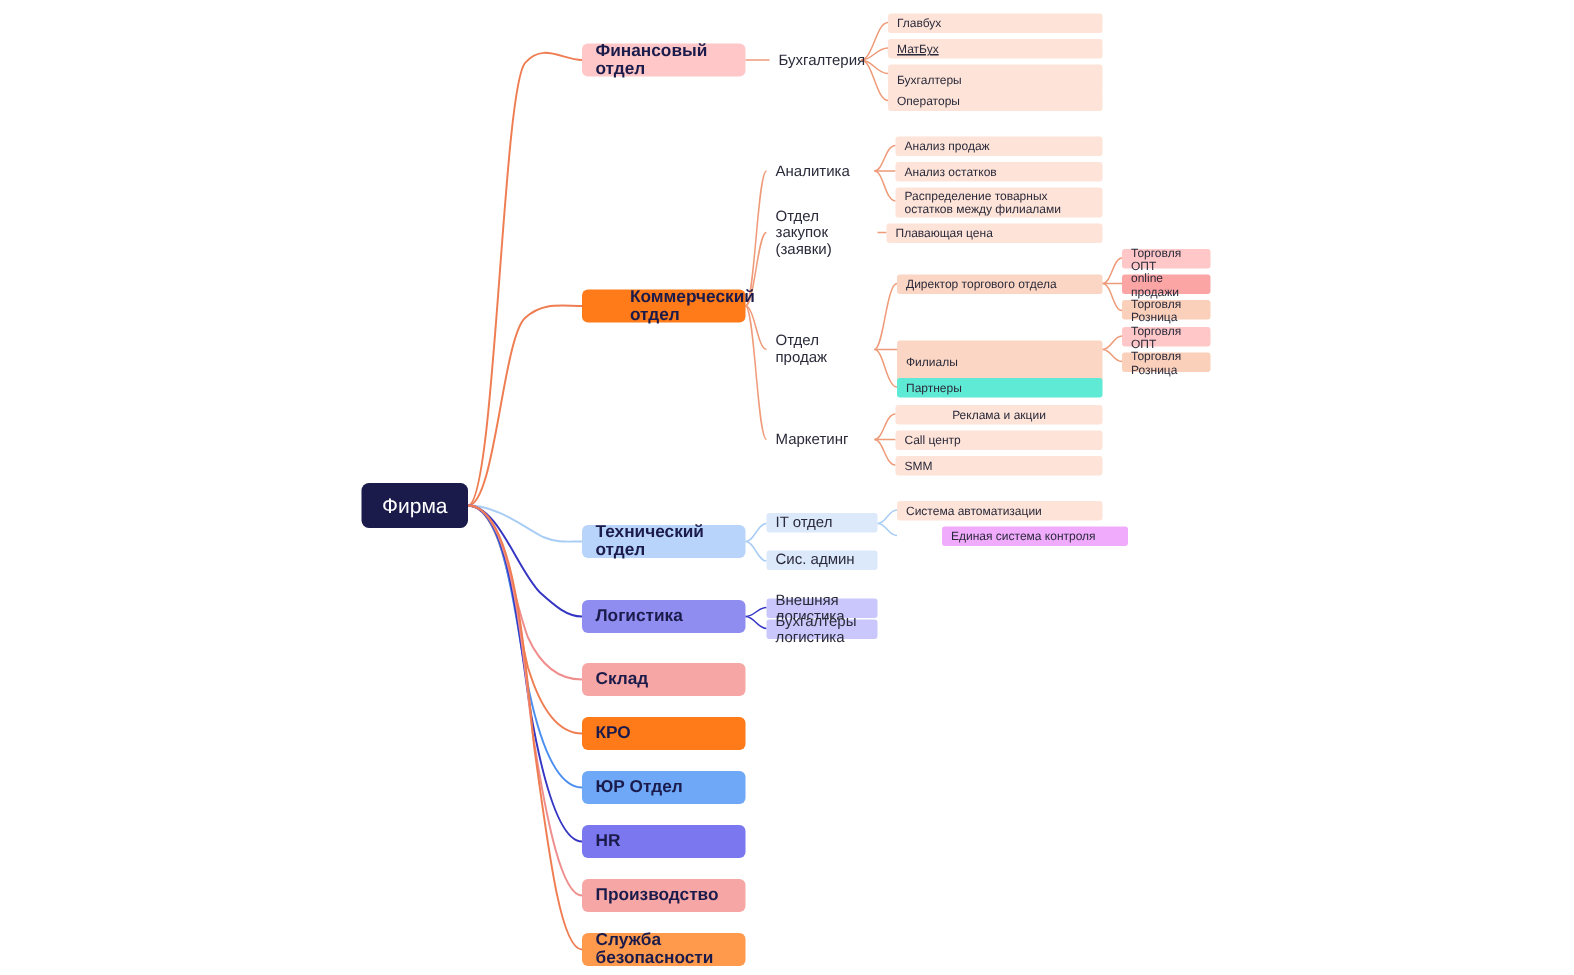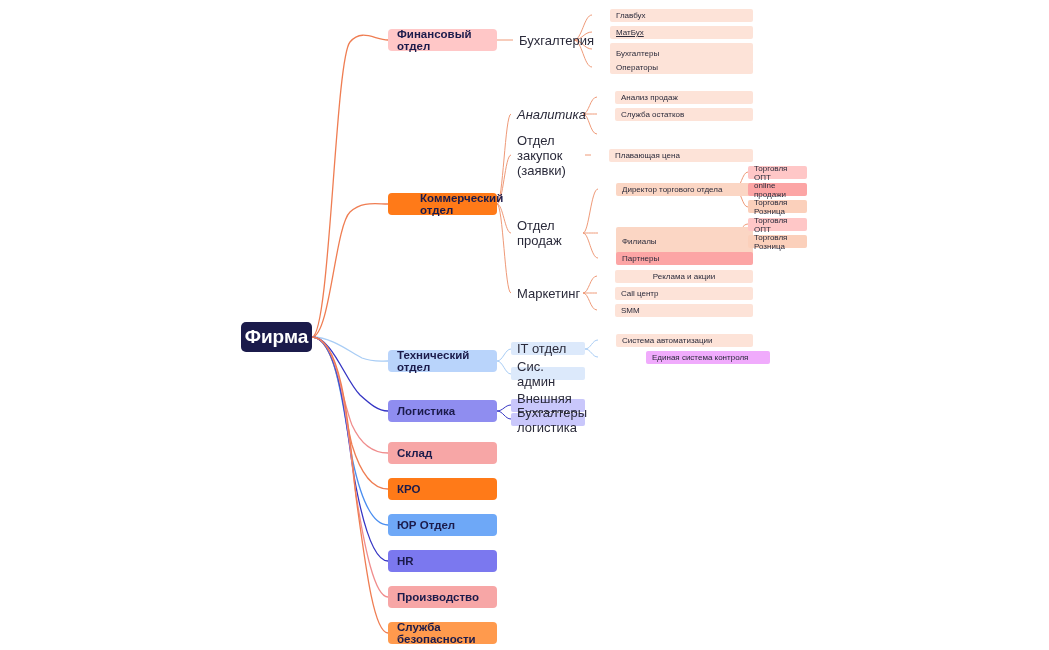--- a/index.html
+++ b/index.html
@@ -31,48 +31,47 @@
     position: absolute;
     box-sizing: border-box;
     display: flex;
     align-items: center;
     white-space: pre-wrap;
   }
   
   .n-root {
     background: #1b1b4b;
     color: #ffffff;
-    font-size: 19px;
-    font-weight: bold;
+    font-size: 14px;
+    font-weight: normal;
     border-radius: 5px;
     padding: 0 14px;
     justify-content: center;
   }
   
   .n-l1 {
     font-size: 11.5px;
     font-weight: bold;
     color: #1b1b4b;
     border-radius: 4px;
     padding: 0 9px;
   }
   
   .n-l2 {
-    font-size: 13px;
+    font-size: 10px;
     color: #2a2a3a;
     padding: 0 6px;
     border-radius: 2px;
   }
   
   .n-l3 {
     font-size: 8px;
     color: #2a2a3a;
     padding: 0 6px;
     border-radius: 2px;
-    margin-left: 18px;
   }
   
   .n-l4 {
     font-size: 8px;
     color: #2a2a3a;
     padding: 0 6px;
     border-radius: 2px;
   }
   .n-l2.multiline, .n-l3.multiline {
     line-height: 1.15;
@@ -217,51 +216,54 @@
   <div class="node n-l3" style="left:592px; top:26px; width:143px; height:13px; background:#fde3d8;text-decoration:underline;">
     <span>МатБух</span>
   </div>
   <div class="node n-l3" style="left:592px; top:43px; width:143px; height:20px; background:#fde3d8;">
     <span>Бухгалтеры</span>
   </div>
   <div class="node n-l3" style="left:592px; top:61px; width:143px; height:13px; background:#fde3d8;">
     <span>Операторы</span>
   </div>
 
-  <div class="node n-l2" style="left:511px; top:107px; width:72px; height:14px; background:transparent;font-style:italic;">
+  <div class="node n-l2" style="left:511px; top:107px; width:72px; height:14px; background:transparent;">
     <span>Аналитика</span>
   </div>
   <div class="node n-l2" style="left:511px; top:148px; width:74px; height:14px; background:transparent;">
     <span>Отдел закупок (заявки)</span>
   </div>
   <div class="node n-l2" style="left:511px; top:226px; width:72px; height:14px; background:transparent;">
     <span>Отдел продаж</span>
   </div>
   <div class="node n-l2" style="left:511px; top:286px; width:72px; height:14px; background:transparent;">
     <span>Маркетинг</span>
   </div>
 
   <div class="node n-l3" style="left:597px; top:91px; width:138px; height:13px; background:#fde3d8;">
     <span>Анализ продаж</span>
   </div>
   <div class="node n-l3" style="left:597px; top:108px; width:138px; height:13px; background:#fde3d8;">
-    <span>Служба остатков</span>
+    <span>Анализ остатков</span>
+  </div>
+  <div class="node n-l3 multiline" style="left:597px; top:125px; width:138px; height:20px; background:#fde3d8;">
+    <span>Распределение товарных остатков между филиалами</span>
   </div>
 
   <div class="node n-l3" style="left:591px; top:149px; width:144px; height:13px; background:#fde3d8;">
     <span>Плавающая цена</span>
   </div>
 
   <div class="node n-l3" style="left:598px; top:183px; width:137px; height:13px; background:#fbd6c4;">
     <span>Директор торгового отдела</span>
   </div>
   <div class="node n-l3" style="left:598px; top:227px; width:137px; height:29px; background:#fbd6c4;">
     <span>Филиалы</span>
   </div>
-  <div class="node n-l3" style="left:598px; top:252px; width:137px; height:13px; background:#fca5a5;">
+  <div class="node n-l3" style="left:598px; top:252px; width:137px; height:13px; background:#5eead4;">
     <span>Партнеры</span>
   </div>
 
   <div class="node n-l4" style="left:748px; top:166px; width:59px; height:13px; background:#ffc7c7;">
     <span>Торговля ОПТ</span>
   </div>
   <div class="node n-l4" style="left:748px; top:183px; width:59px; height:13px; background:#fca5a5;">
     <span>online продажи</span>
   </div>
   <div class="node n-l4" style="left:748px; top:200px; width:59px; height:13px; background:#fbd0bb;">

